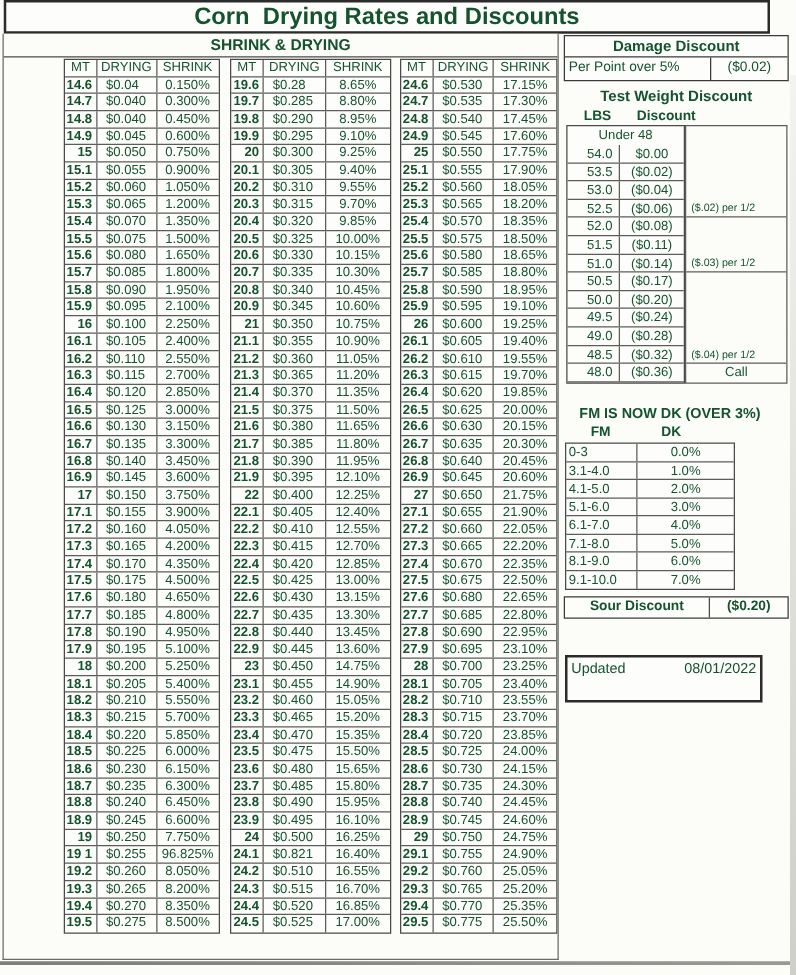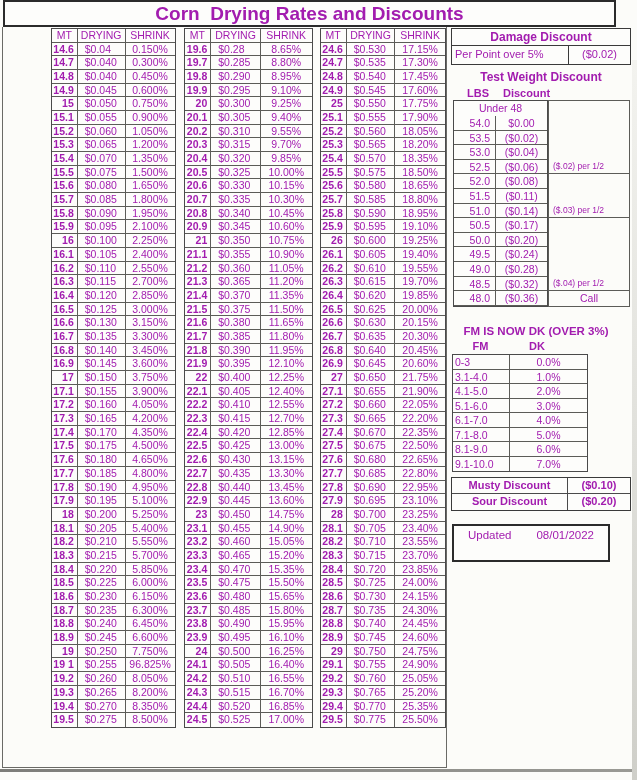--- a/index.html
+++ b/index.html
@@ -1,19 +1,19 @@
 <!DOCTYPE html>
 <html><head>
 <meta charset="utf-8">
 <style>
   * { box-sizing: border-box; margin: 0; padding: 0; }
   body { margin: 0; background: #888; }
   .page {
     position: relative; width: 637px; height: 780px;
-    background: #fcfcf9; color: #a21caf;
+    background: #fcfcf9; color: #14532d;
     font-family: "Liberation Sans", sans-serif;
     overflow: hidden;
   }
   
   .title-box {
     position: absolute; left: 3px; top: 0; width: 613px; height: 27px;
     border: 2px solid #2b2b2b; background: #fdfdfb;
     display: flex; align-items: center; justify-content: center;
     font-weight: bold; font-size: 19px; white-space: pre;
   }
@@ -43,21 +43,21 @@
   
   .damage { position: absolute; left: 451px; top: 28px; width: 180px; border: 1px solid #3a3a3a; background: #fdfdfb; }
   .damage-header { height: 17px; line-height: 17px; text-align: center; font-weight: bold; font-size: 12px; border-bottom: 1px solid #3a3a3a; }
   .damage-row { display: flex; height: 18px; line-height: 17px; font-size: 11px; }
   .damage-label { flex: 1; padding-left: 3px; }
   .damage-value { width: 62px; border-left: 1px solid #3a3a3a; text-align: center; }
   
   .tw-title { position: absolute; left: 451px; top: 70px; width: 180px; text-align: center; font-weight: bold; font-size: 12px; }
   .tw-head { position: absolute; left: 453px; top: 87px; width: 110px; display: flex; font-weight: bold; font-size: 11px; }
   .tw-head-lbs { width: 50px; text-align: center; }
-  .tw-head-disc { width: 60px; }
+  .tw-head-disc { width: 60px; text-align: center; }
   .tw-wrap { position: absolute; left: 453px; top: 100px; display: flex; align-items: flex-start; }
   .tw-table { width: 95px; border: 1px solid #4a4a4a; background: #fdfdfb; }
   .tw-row { display: flex; height: 14.6px; border-bottom: 1px solid #5c5c58; font-size: 10.5px; line-height: 14px; }
   .tw-lbs { width: 42px; text-align: right; padding-right: 5px; border-right: 1px solid #5c5c58; }
   .tw-disc { flex: 1; text-align: center; }
   .tw-footer { height: 15px; line-height: 14px; text-align: center; font-size: 10.5px; }
   .tw-notes { width: 82px; border: 1px solid #5c5c58; border-left: 1px solid #5c5c58; background: #fcfcf9; }
   .tw-note { display: flex; align-items: flex-end; padding: 0 0 2px 4px; font-size: 8.5px; border-bottom: 1px solid #5c5c58; }
   .n5 { height: 73px; }
   .n3 { height: 43.8px; }
@@ -72,35 +72,36 @@
   .fm-row:last-child { border-bottom: none; }
   .fm-col1 { width: 57px; padding-left: 2px; border-right: 1px solid #5c5c58; }
   .fm-col2 { flex: 1; text-align: center; }
   
   .md-table { position: absolute; left: 451px; top: 477px; width: 180px; border: 1px solid #3a3a3a; background: #fdfdfb; }
   .md-row { display: flex; height: 16px; line-height: 15px; font-size: 11px; font-weight: bold; border-bottom: 1px solid #4a4a4a; }
   .md-row:last-child { border-bottom: none; }
   .md-label { flex: 1; text-align: center; border-right: 1px solid #4a4a4a; }
   .md-value { width: 62px; text-align: center; }
   
-  .updated-box { position: absolute; left: 452px; top: 524px; width: 158px; height: 38px; border: 2px solid #2b2b2b; background: #fdfdfb; padding: 1px 14px; font-size: 11.5px; }
+  .updated-box { position: absolute; left: 452px; top: 524px; width: 158px; height: 38px; border: 2px solid #2b2b2b; background: #fdfdfb; padding: 1px 3px; font-size: 11.5px; }
   .u-row1 { display: flex; justify-content: space-between; line-height: 16px; }
   .u-row2 { line-height: 16px; }
   
   .shadow-bottom { position: absolute; left: 0; top: 769px; width: 637px; height: 3px; background: linear-gradient(to right, #7d7d79, #9a9a95); }
   .shadow-right { position: absolute; right: 0; top: 60px; width: 5px; height: 720px; background: linear-gradient(to bottom, #f3f3ef, #cfcfc9); }
 </style>
 </head>
 <body>
 
 <div class="page">
 
   <div class="title-box">Corn  Drying Rates and Discounts</div>
 
   <div class="left-box">
+    <div class="sd-header">SHRINK &amp; DRYING</div>
     <div class="groups">
 
       <div class="grp grp-1">
         <div class="trow thead">
           <div class="c c-mt">MT</div>
           <div class="c c-dry">DRYING</div>
           <div class="c c-shr">SHRINK</div>
         </div>
 
           <div class="trow">
@@ -676,21 +677,21 @@
           </div>
 
           <div class="trow">
             <div class="c c-mt">24</div>
             <div class="c c-dry">$0.500</div>
             <div class="c c-shr">16.25%</div>
           </div>
 
           <div class="trow">
             <div class="c c-mt">24.1</div>
-            <div class="c c-dry">$0.505</div>
+            <div class="c c-dry">$0.821</div>
             <div class="c c-shr">16.40%</div>
           </div>
 
           <div class="trow">
             <div class="c c-mt">24.2</div>
             <div class="c c-dry">$0.510</div>
             <div class="c c-shr">16.55%</div>
           </div>
 
           <div class="trow">
@@ -1157,24 +1158,20 @@
       </div>
 
       <div class="fm-row">
         <div class="fm-col1">9.1-10.0</div>
         <div class="fm-col2">7.0%</div>
       </div>
     </div>
 
   <div class="md-table">
     <div class="md-row">
-      <div class="md-label">Musty Discount</div>
-      <div class="md-value">($0.10)</div>
-    </div>
-    <div class="md-row">
       <div class="md-label">Sour Discount</div>
       <div class="md-value">($0.20)</div>
     </div>
   </div>
 
   <div class="updated-box">
     <div class="u-row1">
       <span>Updated</span>
       <span>08/01/2022</span>
     </div>

